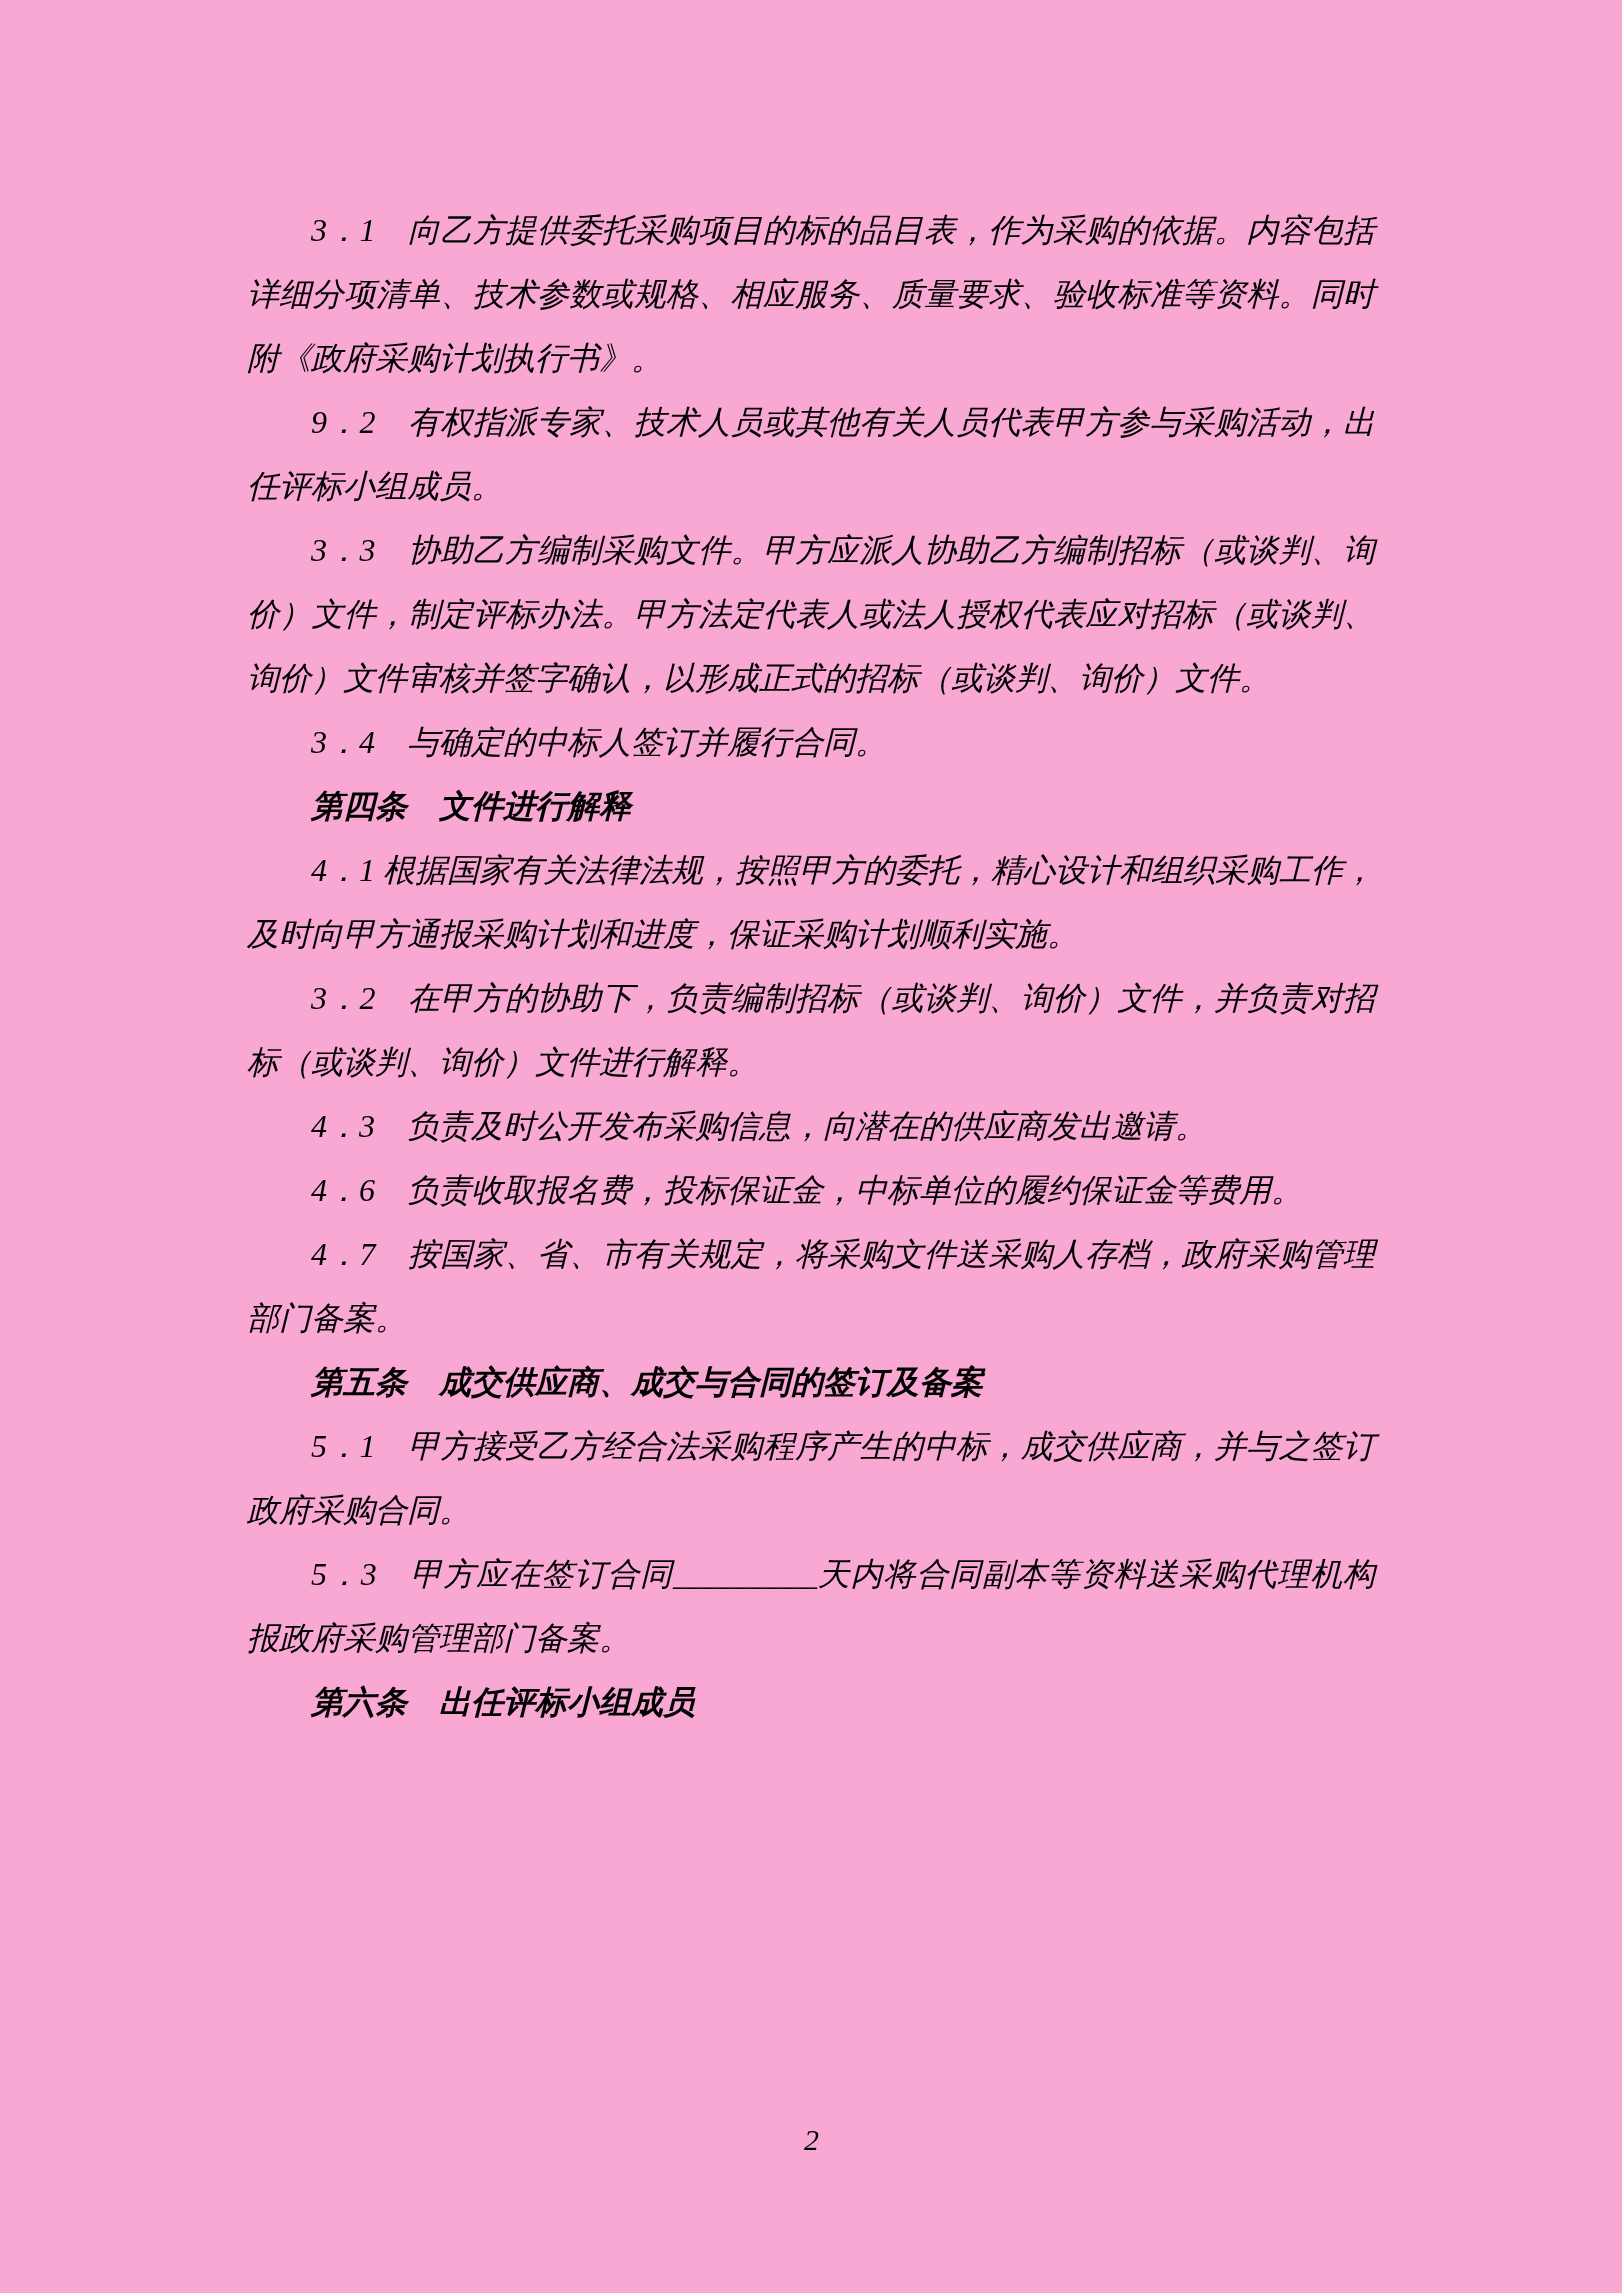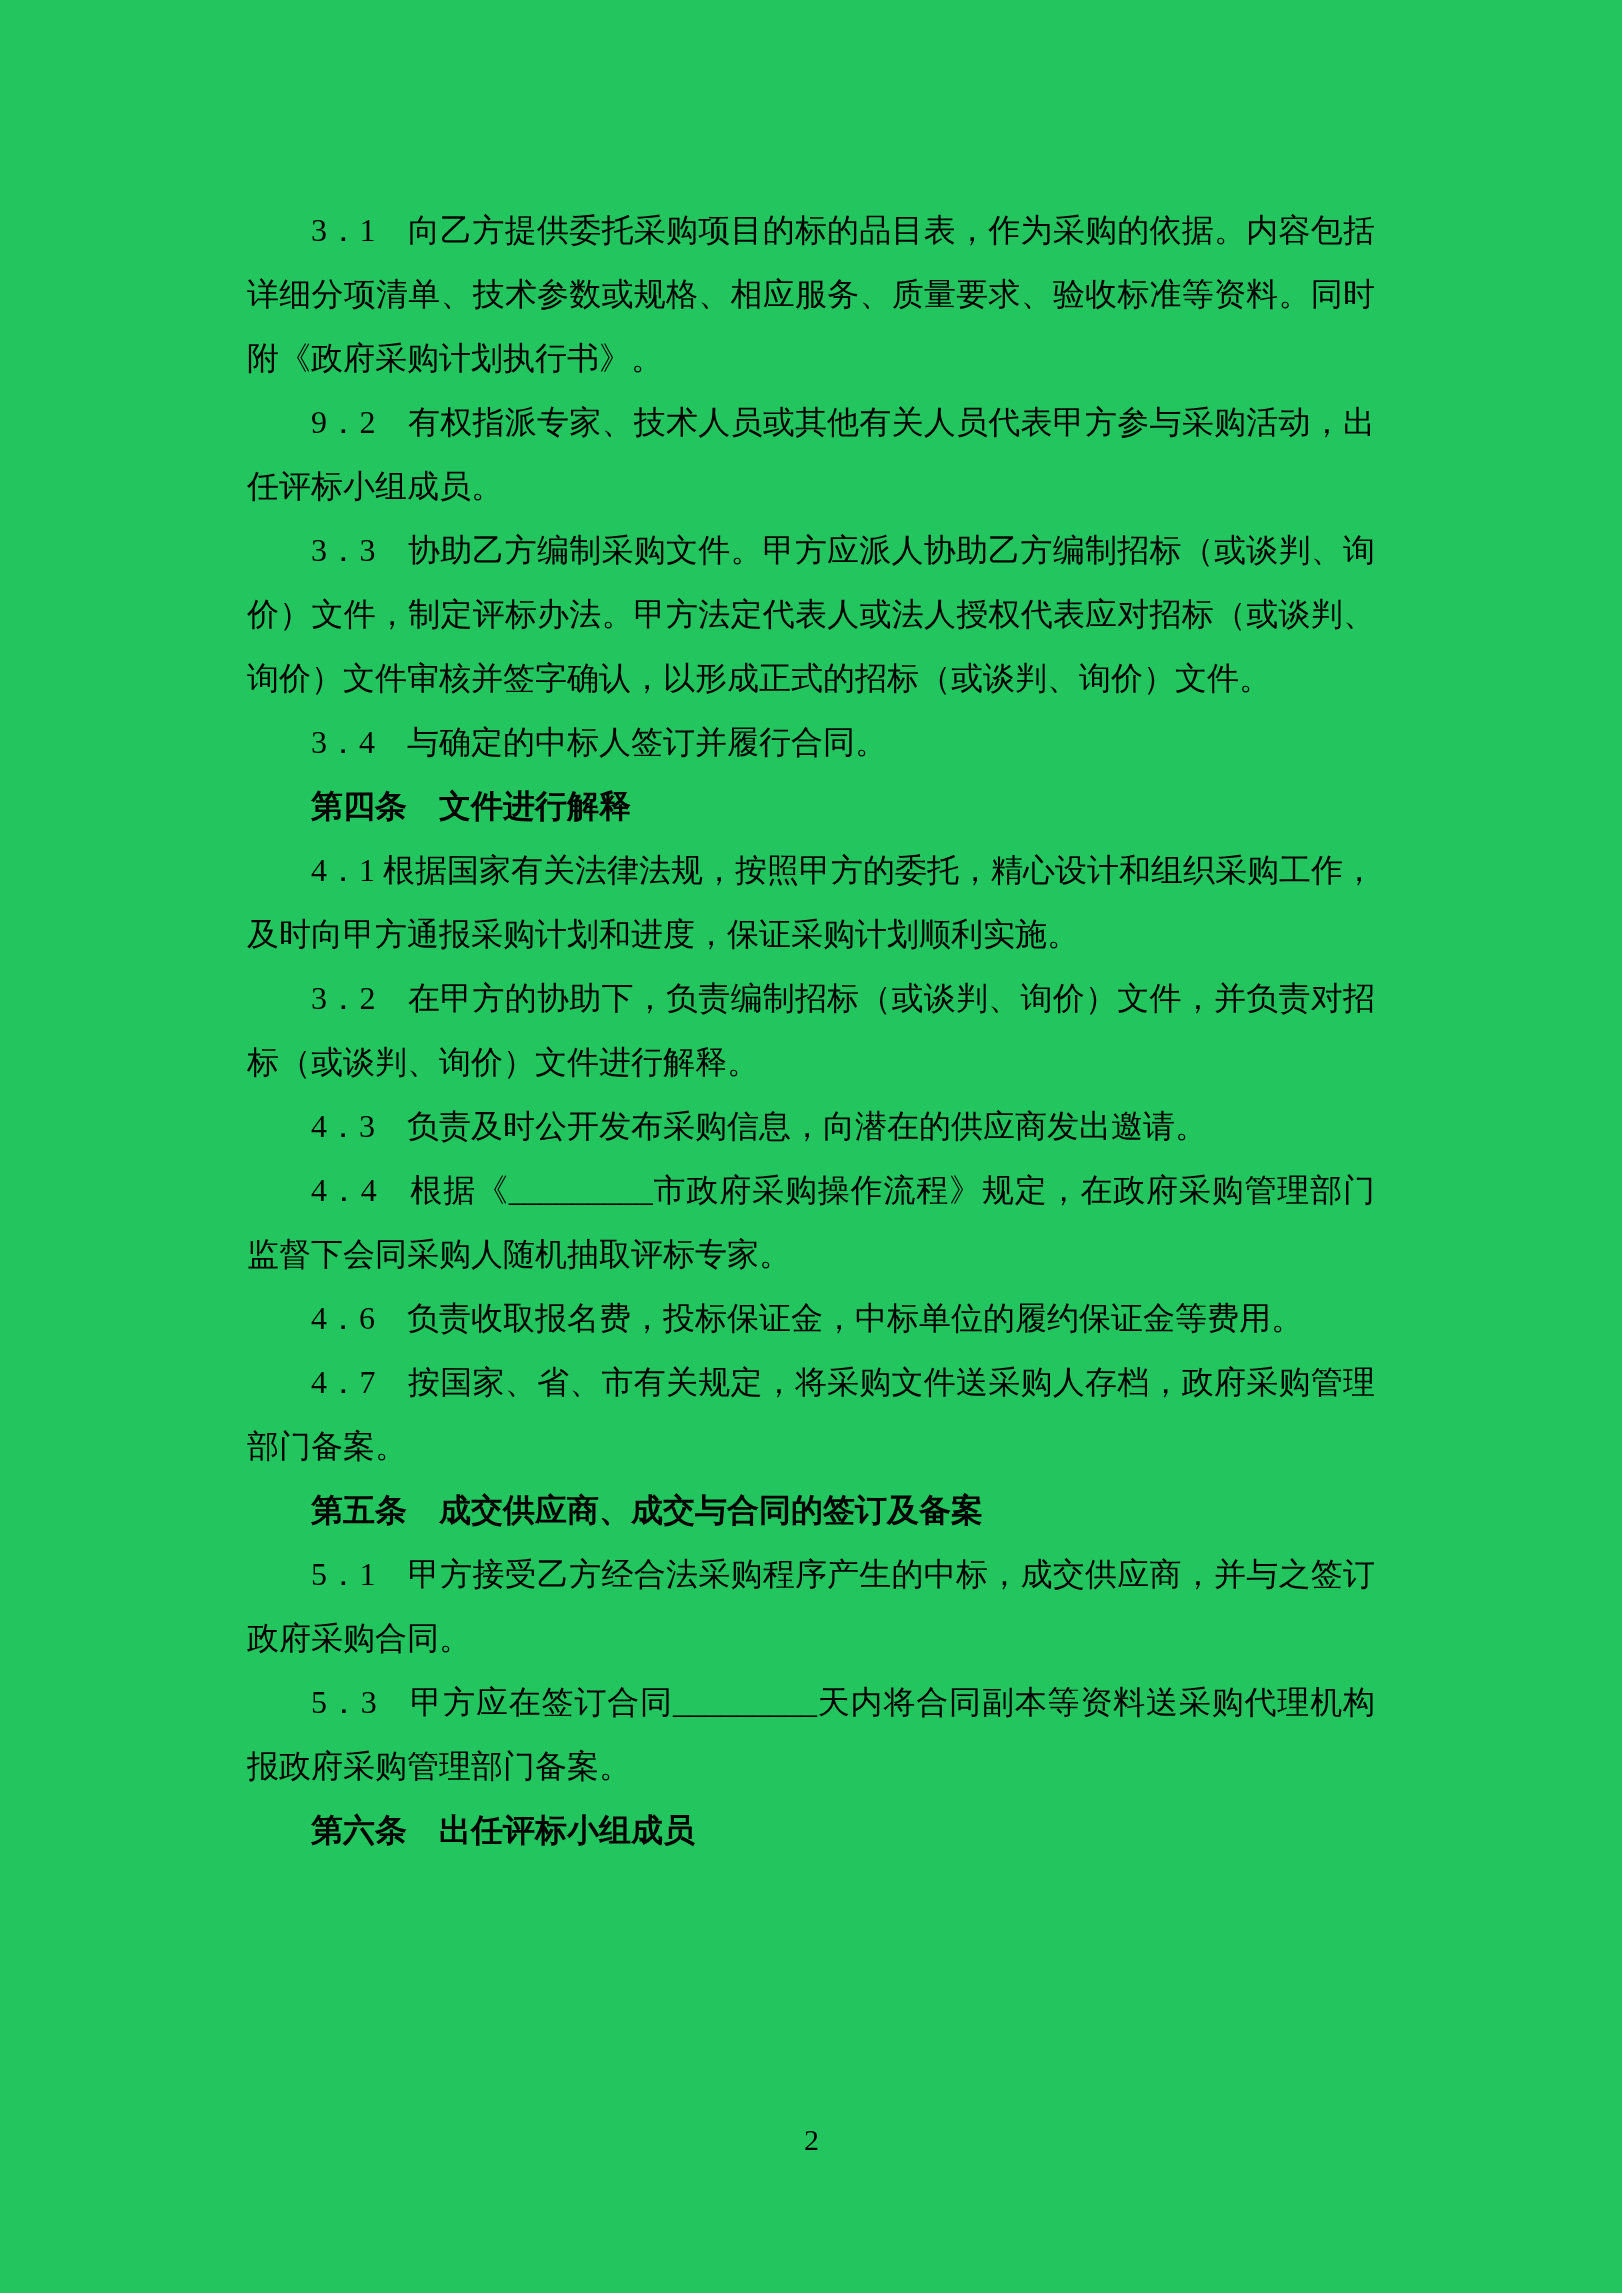--- a/index.html
+++ b/index.html
@@ -4,24 +4,25 @@
 <style>
   html, body {
     margin: 0;
     padding: 0;
     background: #ffffff;
   }
   .page {
     position: relative;
     width: 1623px;
     height: 2294px;
-    background: #22c55e;
+    background: #f9a8d4;
     color: #000000;
     font-family: "Liberation Serif", "DejaVu Serif", serif;
     overflow: hidden;
+    font-style: italic;
   }
   .content {
     position: absolute;
     left: 247px;
     top: 198px;
     width: 1128px;
   }
   .para {
     margin: 0;
     padding: 0;
@@ -53,21 +54,20 @@
 <div class="page">
   <div class="content" id="contract-body">
       <p class="para body">3．1　向乙方提供委托采购项目的标的品目表，作为采购的依据。内容包括详细分项清单、技术参数或规格、相应服务、质量要求、验收标准等资料。同时附《政府采购计划执行书》。</p>
       <p class="para body">9．2　有权指派专家、技术人员或其他有关人员代表甲方参与采购活动，出任评标小组成员。</p>
       <p class="para body">3．3　协助乙方编制采购文件。甲方应派人协助乙方编制招标（或谈判、询价）文件，制定评标办法。甲方法定代表人或法人授权代表应对招标（或谈判、询价）文件审核并签字确认，以形成正式的招标（或谈判、询价）文件。</p>
       <p class="para body">3．4　与确定的中标人签订并履行合同。</p>
       <p class="para heading">第四条　文件进行解释</p>
       <p class="para body">4．1 根据国家有关法律法规，按照甲方的委托，精心设计和组织采购工作，及时向甲方通报采购计划和进度，保证采购计划顺利实施。</p>
       <p class="para body">3．2　在甲方的协助下，负责编制招标（或谈判、询价）文件，并负责对招标（或谈判、询价）文件进行解释。</p>
       <p class="para body">4．3　负责及时公开发布采购信息，向潜在的供应商发出邀请。</p>
-      <p class="para body">4．4　根据《_________市政府采购操作流程》规定，在政府采购管理部门监督下会同采购人随机抽取评标专家。</p>
       <p class="para body">4．6　负责收取报名费，投标保证金，中标单位的履约保证金等费用。</p>
       <p class="para body">4．7　按国家、省、市有关规定，将采购文件送采购人存档，政府采购管理部门备案。</p>
       <p class="para heading">第五条　成交供应商、成交与合同的签订及备案</p>
       <p class="para body">5．1　甲方接受乙方经合法采购程序产生的中标，成交供应商，并与之签订政府采购合同。</p>
       <p class="para body">5．3　甲方应在签订合同_________天内将合同副本等资料送采购代理机构报政府采购管理部门备案。</p>
       <p class="para heading">第六条　出任评标小组成员</p>
     </div>
   <div class="footer">2</div>
 </div>
 

